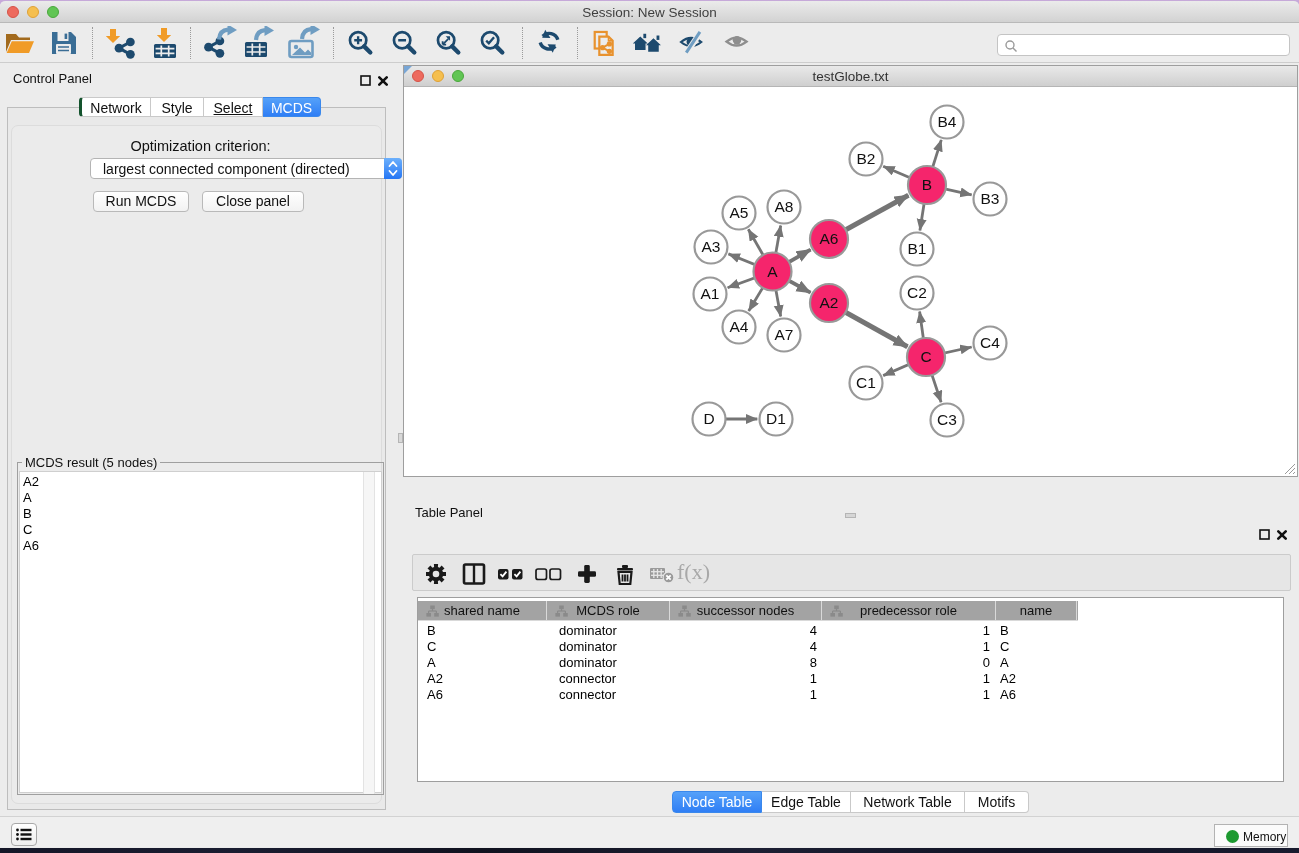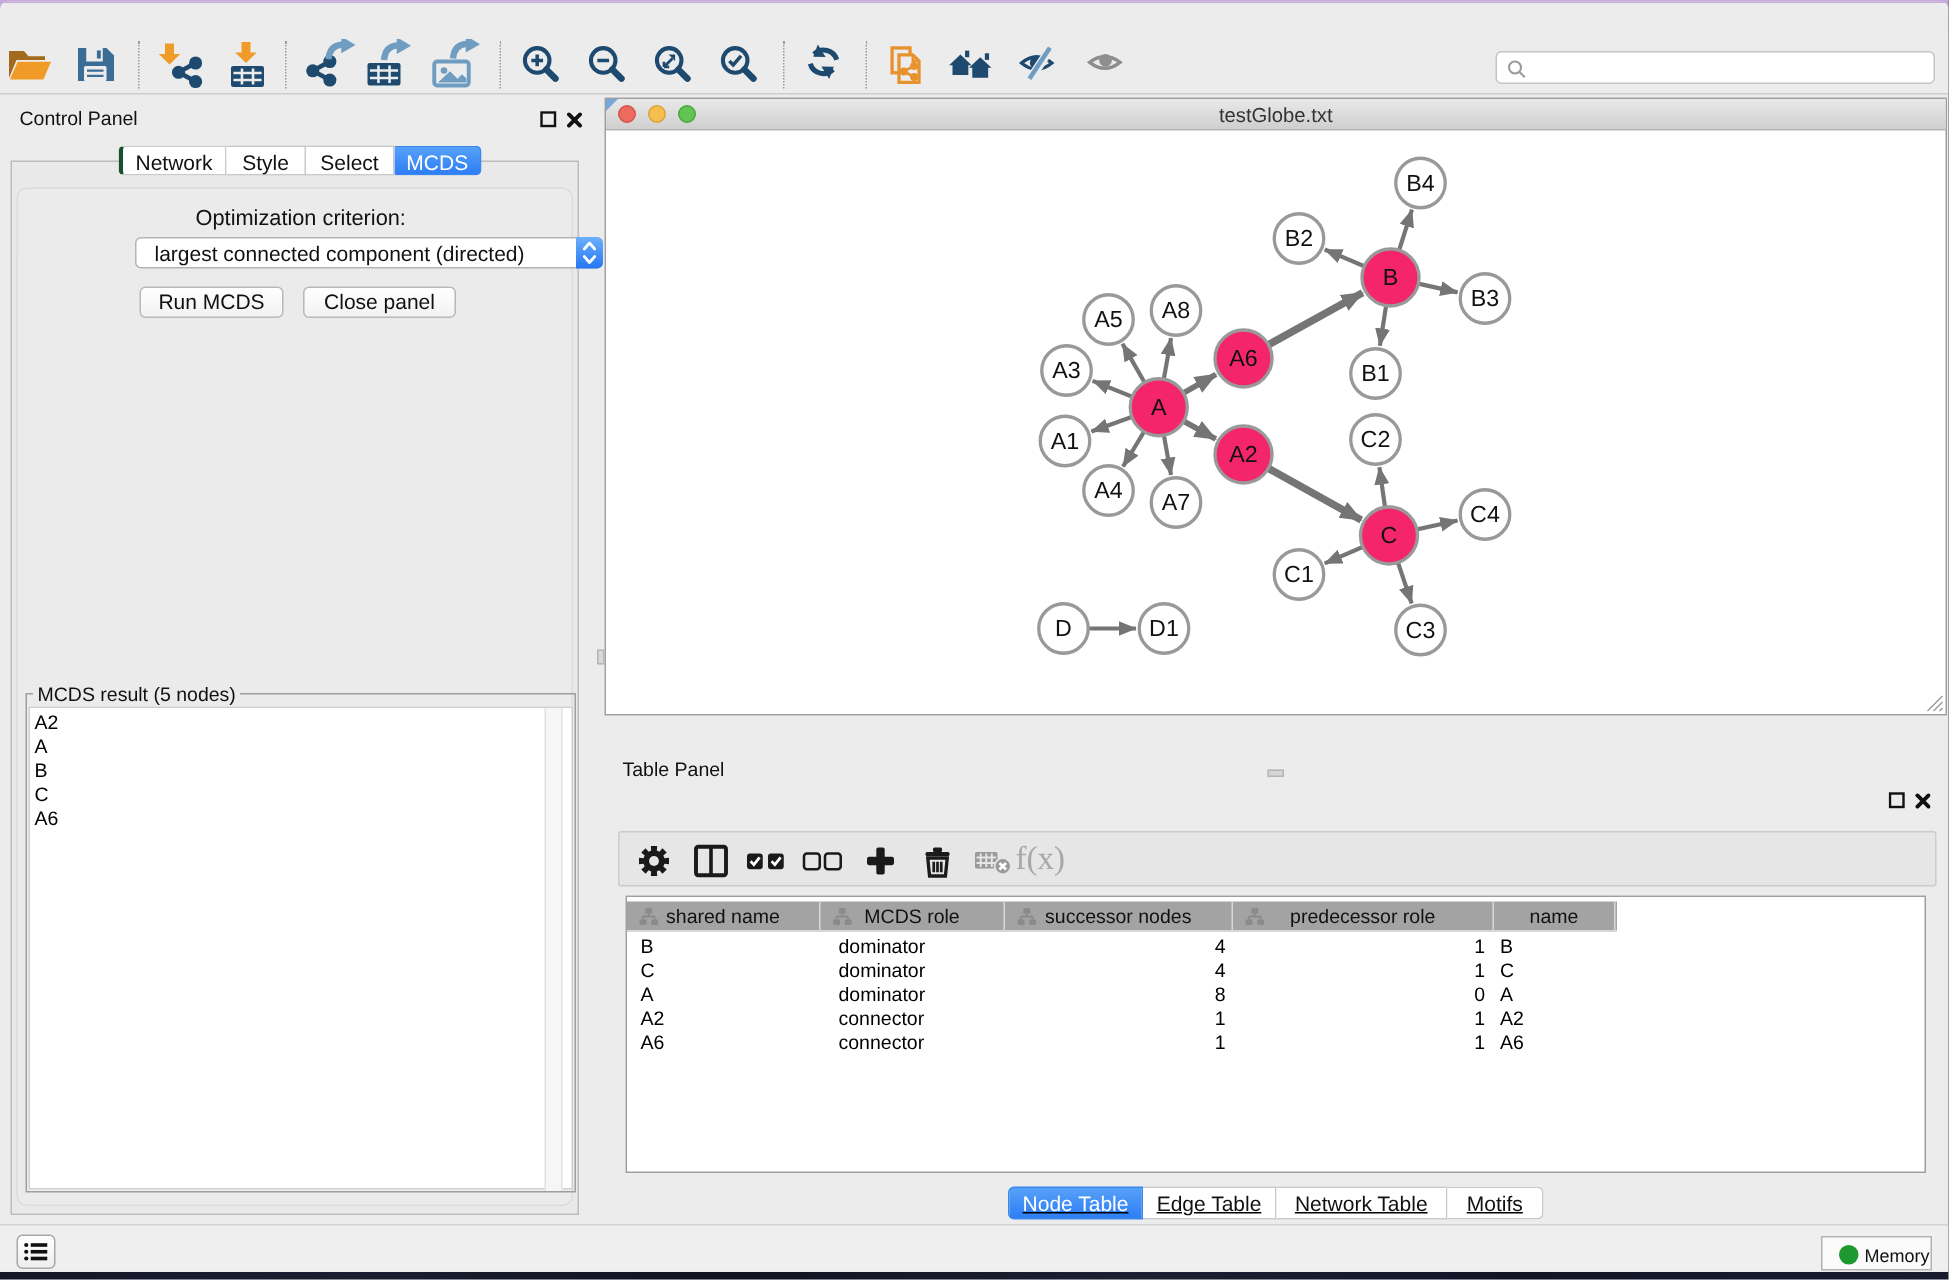--- a/index.html
+++ b/index.html
@@ -42,36 +42,42 @@
   #netwin-tb { position:absolute; left:0; top:0; width:100%; height:21px; background:linear-gradient(#e9e9e9,#cfcfcf); border-bottom:1px solid #b5b5b5; }
   #netwin-tb .title { position:absolute; left:0; right:0; top:3px; text-align:center; font-size:13.5px; color:#333; }
   
   #tp-title { position:absolute; left:415px; top:504px; font-size:13px; color:#111; }
   #tp-toolbar { position:absolute; left:412px; top:553px; width:879px; height:37px; background:#e6e6e6; border:1px solid #cbcbcb; border-radius:2px; }
   #tp-table { position:absolute; left:417px; top:596px; width:867px; height:185px; background:#fff; border:1px solid #9e9e9e; }
   #tp-head { position:absolute; left:0; top:3px; width:660px; height:20px; background:#a3a3a3; border-bottom:1px solid #d9d9d9; font-size:13px; color:#111; }
   .th { position:absolute; top:0; height:20px; border-right:1px solid #d9d9d9; }
   .th .lbl { position:absolute; top:2px; width:100%; text-align:center; }
   .td { position:absolute; font-size:13px; color:#000; height:16px; line-height:16px; }
-  .tabrow2 { position:absolute; left:672px; top:790px; display:flex; height:22px;text-decoration:underline; }
+  .tabrow2 { position:absolute; left:672px; top:790px; display:flex; height:22px; }
   .tab2 { font-size:14px; color:#111; background:#fff; border:1px solid #c9c9c9; border-left:none; text-align:center; line-height:21px; }
   .tab2.first { border-left:1px solid #c9c9c9; border-radius:4px 0 0 4px; }
   .tab2.last { border-radius:0 4px 4px 0; }
   .tab2.sel { background:linear-gradient(#55a1f9,#2f7ef5); color:#fff; border-color:#3a88ec; }
   
   #statusbar { position:absolute; left:0; top:815px; width:1299px; height:31px; background:#efefef; border-top:1px solid #d2d2d2; }
   #listbtn { position:absolute; left:11px; top:6px; width:26px; height:23px; background:linear-gradient(#ffffff,#eeeeee); border:1px solid #a8a8a8; border-radius:4px; }
   #membtn { position:absolute; left:1214px; top:7px; width:74px; height:23px; background:#fbfbfb; border:1px solid #b3b3b3; font-size:13px; color:#111; }
 </style>
 </head>
 <body>
 <div id="desktop-top"></div>
 <div id="appwin">
     <div style="position:absolute;left:1px;top:0px;width:1297px;height:1px;background:#c6a9d9;"></div>
 
+  <div id="titlebar">
+    <div class="tl" style="left:7px;  background:#ed6a5e; border:0.5px solid #d55348;"></div>
+    <div class="tl" style="left:27px; background:#f5bf4f; border:0.5px solid #dfa136;"></div>
+    <div class="tl" style="left:47px; background:#61c554; border:0.5px solid #4aa73c;"></div>
+    <div class="title">Session: New Session</div>
+  </div>
 
   <div id="toolbar">
     <div id="tb-icons">
         <div class="tsep" style="left:92px"></div>
         <div class="tsep" style="left:190px"></div>
         <div class="tsep" style="left:333px"></div>
         <div class="tsep" style="left:522px"></div>
         <div class="tsep" style="left:577px"></div>
         <svg class="abs" style="left:2px;top:3px" width="36" height="36" viewBox="0 0 36 36">
           <path d="M4,8 L14,8 L17,11.5 L28,11.5 L28,14 L9,14 L4,26 Z" fill="#a26a1d"></path>
@@ -214,21 +220,21 @@
       <rect x="1" y="1" width="9" height="9" fill="none" stroke="#111" stroke-width="1.6"></rect>
       <line x1="19.3" y1="2.3" x2="26.7" y2="9.7" stroke="#111" stroke-width="2.6" stroke-linecap="round"></line>
       <line x1="26.7" y1="2.3" x2="19.3" y2="9.7" stroke="#111" stroke-width="2.6" stroke-linecap="round"></line>
     </svg>
   </div>
   <div id="cp-outer"></div>
   <div id="cp-inner"></div>
   <div class="tabrow" style="left:79px; top:96px;">
     <div class="tab first" style="width:72px;">Network</div>
     <div class="tab" style="width:53px;">Style</div>
-    <div class="tab" style="width:59px;">Select</div>
+    <div class="tab" style="width:59px;text-decoration:underline;">Select</div>
     <div class="tab sel last" style="width:58px;">MCDS</div>
   </div>
   <div id="opt-label">Optimization criterion:</div>
   <div id="dropdown">
     <div class="txt">largest connected component (directed)</div>
     <div class="step">
       <svg width="18" height="21" viewBox="0 0 18 21">
         <path d="M5.5 8 L9 4 L12.5 8" fill="none" stroke="#fff" stroke-width="1.8" stroke-linecap="round" stroke-linejoin="round"></path>
         <path d="M5.5 13 L9 17 L12.5 13" fill="none" stroke="#fff" stroke-width="1.8" stroke-linecap="round" stroke-linejoin="round"></path>
       </svg>

